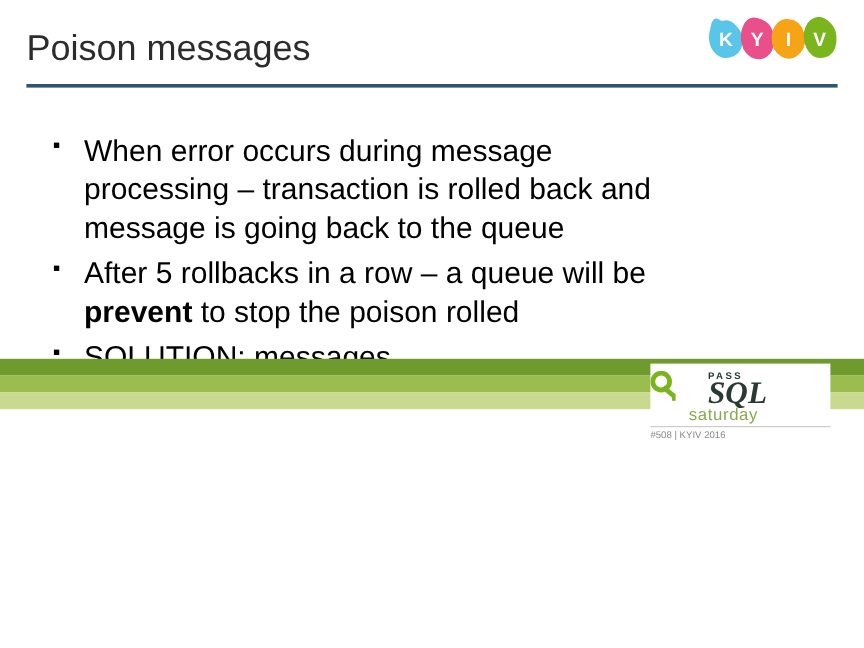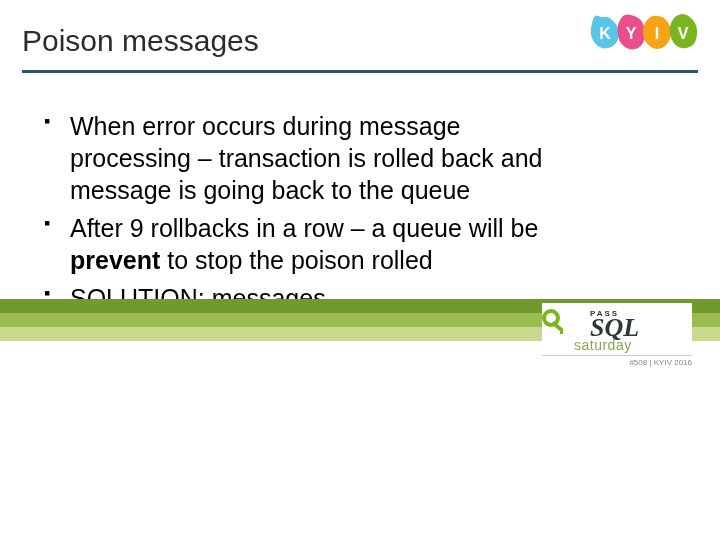--- a/index.html
+++ b/index.html
@@ -22,21 +22,21 @@
   .band .d{position:absolute;left:0;width:100%;height:14px;background:#6f9a2e}
   .band .m{position:absolute;left:0;top:14px;width:100%;height:14px;background:#9bbd4f}
   .band .l{position:absolute;left:0;top:28px;width:100%;height:14px;background:#c9da8f}
   
   .sql{position:absolute;right:28px;bottom:20px;width:150px;text-align:left;background:#fff;padding:6px 0 0 0}
   .sql .row{display:flex;gap:22px}
   .sql .key{width:26px;height:28px}
   .sql .pass{font-size:8px;letter-spacing:2px;font-weight:bold;color:#2a3a33}
   .sql .sqltxt{font-family:Georgia,serif;font-size:26px;font-style:italic;font-weight:bold;color:#2a3a33;line-height:0.8}
   .sql .sat{font-size:14px;color:#8aa851;font-weight:normal;margin-top:-2px;margin-left:32px;letter-spacing:0.5px}
-  .sql .tag{font-size:8px;color:#888;border-top:1px solid #ccc;margin-top:2px;padding-top:2px;text-align:right}
+  .sql .tag{font-size:8px;color:#888;border-top:1px solid #ccc;margin-top:2px;padding-top:2px;text-align:left}
 </style>
 </head>
 <body>
 
 <div class="slide">
 
   <div class="title">Poison messages</div>
 
   <div class="logo">
     <div class="blob">
@@ -63,21 +63,21 @@
         </svg>
       <span>V</span>
     </div>
   </div>
 
   <div class="hr"></div>
 
   <div class="body">
     <ul>
       <li><span>When error occurs during message processing – transaction is rolled back and message is going back to the queue</span><b></b><span></span></li>
-      <li><span>After 9 rollbacks in a row – a queue will be </span><b>prevent</b><span> to stop the poison rolled</span></li>
+      <li><span>After 5 rollbacks in a row – a queue will be </span><b>prevent</b><span> to stop the poison rolled</span></li>
       <li><span>SOLUTION: messages</span><b></b><span></span></li>
     </ul>
   </div>
 
   <div class="band">
     <div class="d"></div>
     <div class="m"></div>
     <div class="l"></div>
   </div>
 

